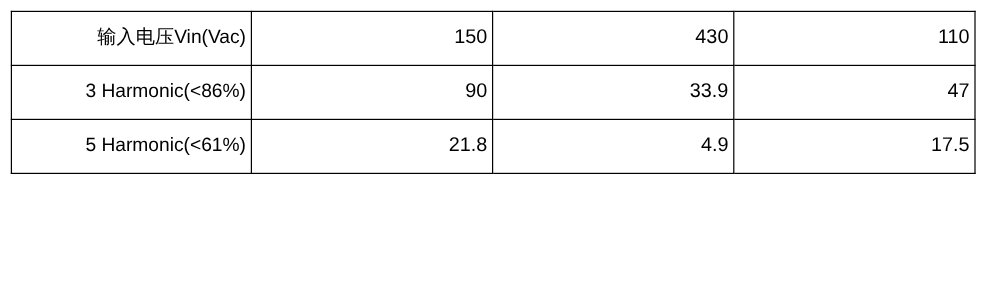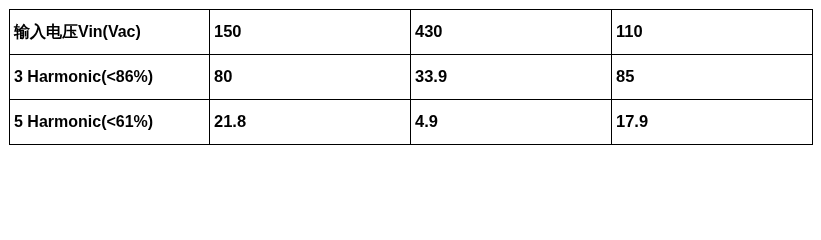--- a/index.html
+++ b/index.html
@@ -32,26 +32,26 @@
     background: #ffffff;
   }
 
   table.spec-table col.c-label { width: 200px; }
   table.spec-table col.c-data  { width: 201px; }
 
   table.spec-table td {
     border: 1px solid #000000;
     height: 44px;
     padding: 0 4px;
-    text-align: left;
+    text-align: right;
     vertical-align: middle;
     font-size: 16.5px;
     line-height: 1.2;
     color: #000000;
-    font-weight: 700;
+    font-weight: 400;
     white-space: nowrap;
     overflow: hidden;
   }
 
   table.spec-table td.label-cell {
     font-size: 16px;
     letter-spacing: 0;
   }
 
   table.spec-table td.value-cell {
@@ -72,26 +72,26 @@
     </colgroup>
     <tbody>
       <tr>
         <td class="label-cell">输入电压Vin(Vac)</td>
         <td class="value-cell">150</td>
         <td class="value-cell">430</td>
         <td class="value-cell">110</td>
       </tr>
       <tr>
         <td class="label-cell">3 Harmonic(&lt;86%)</td>
-        <td class="value-cell">80</td>
+        <td class="value-cell">90</td>
         <td class="value-cell">33.9</td>
-        <td class="value-cell">85</td>
+        <td class="value-cell">47</td>
       </tr>
       <tr>
         <td class="label-cell">5 Harmonic(&lt;61%)</td>
         <td class="value-cell">21.8</td>
         <td class="value-cell">4.9</td>
-        <td class="value-cell">17.9</td>
+        <td class="value-cell">17.5</td>
       </tr>
     </tbody>
   </table>
 
 </div>
 
 </body></html>

